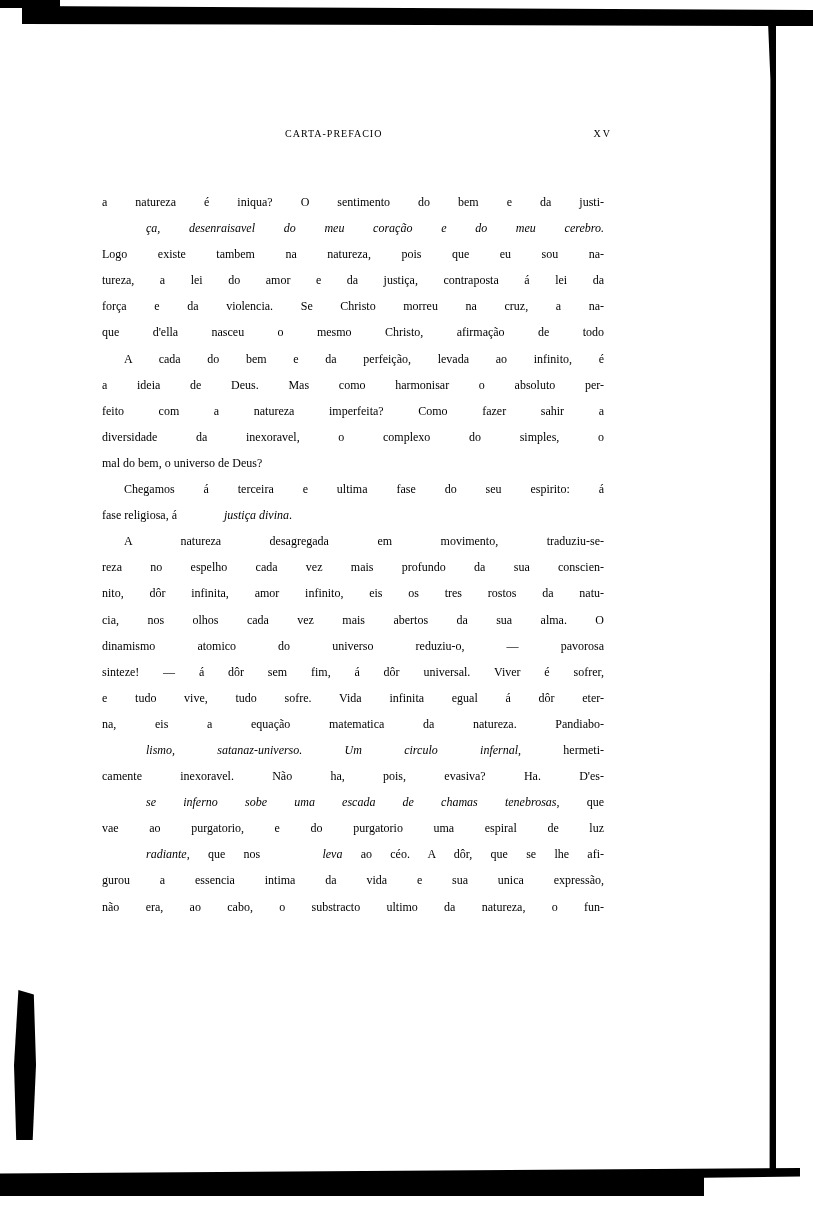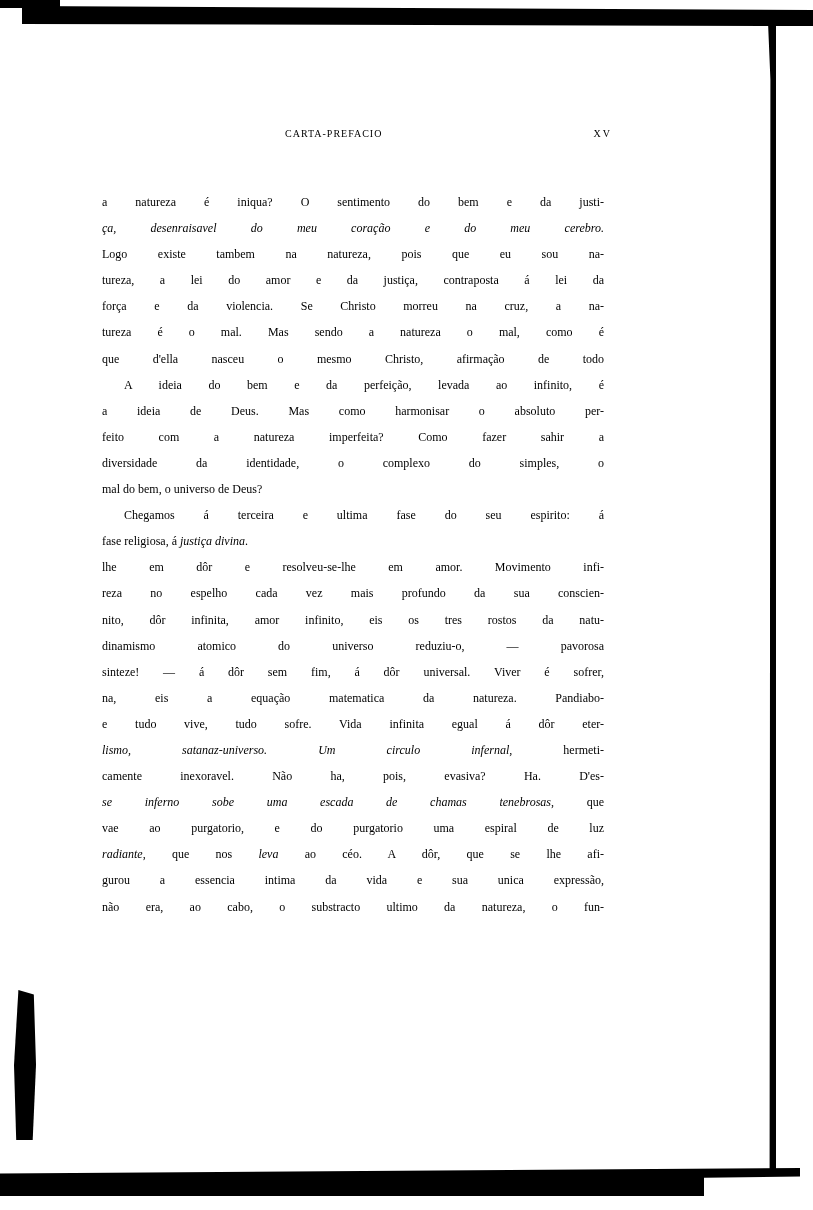--- a/index.html
+++ b/index.html
@@ -16,21 +16,21 @@
                    clip-path: polygon(20% 0, 90% 3%, 100% 50%, 85% 100%, 10% 100%, 0 50%); }
   .running-head { position:absolute; top:128px; left:110px; width:502px; height:20px;
                   font-size:10px; letter-spacing:1px; }
   .running-title { position:absolute; left:175px; top:0; }
   .page-number { position:absolute; right:0; top:0; letter-spacing:2px;margin-left:8px; }
   .body-text { position:absolute; top:189px; left:102px; width:502px; font-size:12px;
                line-height:26.1px; text-align:justify; }
   .line { display:block; white-space:nowrap; text-align-last:justify; text-align:justify; }
   .line.last { text-align-last:left; }
   .indent { padding-left:22px; }
-  em { font-style:italic; }
+  em { font-style:italic;margin-left:44px; }
 </style>
 </head>
 <body>
 
 <div class="scan-top-thin"></div>
 <div class="scan-top"></div>
 <div class="scan-right"></div>
 <div class="scan-bottom"></div>
 <div class="scan-left-bar"></div>
 
@@ -39,42 +39,42 @@
   <span class="page-number">XV</span>
 </div>
 
 <div class="body-text" id="body-text">
     <div>
       <span class="line"><span>a natureza é iniqua? O sentimento do bem e da justi-</span></span>
       <span class="line"><em>ça, desenraisavel do meu coração e do meu cerebro.</em></span>
       <span class="line"><span>Logo existe tambem na natureza, pois que eu sou na-</span></span>
       <span class="line"><span>tureza, a lei do amor e da justiça, contraposta á lei da</span></span>
       <span class="line"><span>força e da violencia. Se Christo morreu na cruz, a na-</span></span>
-      <span class="line"><span>tureza é o mal. Mas sendo a natureza o mal, como é</span></span>
       <span class="line"><span>que d'ella nasceu o mesmo Christo, afirmação de todo</span></span>
     </div>
     <div>
-      <span class="line indent"><span>A ideia do bem e da perfeição, levada ao infinito, é</span></span>
+      <span class="line indent"><span>A cada do bem e da perfeição, levada ao infinito, é</span></span>
       <span class="line"><span>a ideia de Deus. Mas como harmonisar o absoluto per-</span></span>
       <span class="line"><span>feito com a natureza imperfeita? Como fazer sahir a</span></span>
-      <span class="line"><span>diversidade da identidade, o complexo do simples, o</span></span>
+      <span class="line"><span>diversidade da inexoravel, o complexo do simples, o</span></span>
       <span class="line last"><span>mal do bem, o universo de Deus?</span></span>
     </div>
     <div>
       <span class="line indent"><span>Chegamos á terceira e ultima fase do seu espirito: á</span></span>
       <span class="line last"><span>fase religiosa, á </span><em>justiça divina</em><span>.</span></span>
     </div>
     <div>
-      <span class="line"><span>lhe em dôr e resolveu-se-lhe em amor. Movimento infi-</span></span>
+      <span class="line indent"><span>A natureza desagregada em movimento, traduziu-se-</span></span>
       <span class="line"><span>reza no espelho cada vez mais profundo da sua conscien-</span></span>
       <span class="line"><span>nito, dôr infinita, amor infinito, eis os tres rostos da natu-</span></span>
+      <span class="line"><span>cia, nos olhos cada vez mais abertos da sua alma. O</span></span>
       <span class="line"><span>dinamismo atomico do universo reduziu-o, — pavorosa</span></span>
       <span class="line"><span>sinteze! — á dôr sem fim, á dôr universal. Viver é sofrer,</span></span>
+      <span class="line"><span>e tudo vive, tudo sofre. Vida infinita egual á dôr eter-</span></span>
       <span class="line"><span>na, eis a equação matematica da natureza. Pandiabo-</span></span>
-      <span class="line"><span>e tudo vive, tudo sofre. Vida infinita egual á dôr eter-</span></span>
       <span class="line"><em>lismo, satanaz-universo. Um circulo infernal</em><span>, </span><span>hermeti-</span></span>
       <span class="line"><span>camente inexoravel. Não ha, pois, evasiva? Ha. D'es-</span></span>
       <span class="line"><em>se inferno sobe uma escada de chamas tenebrosas</em><span>, que</span></span>
       <span class="line"><span>vae ao purgatorio, e do purgatorio uma espiral de luz</span></span>
       <span class="line"><em>radiante</em><span>, que nos </span><em>leva</em><span> ao céo. A dôr, que se lhe afi-</span></span>
       <span class="line"><span>gurou a essencia intima da vida e sua unica expressão,</span></span>
       <span class="line"><span>não era, ao cabo, o substracto ultimo da natureza, o fun-</span></span>
     </div>
   </div>
 

